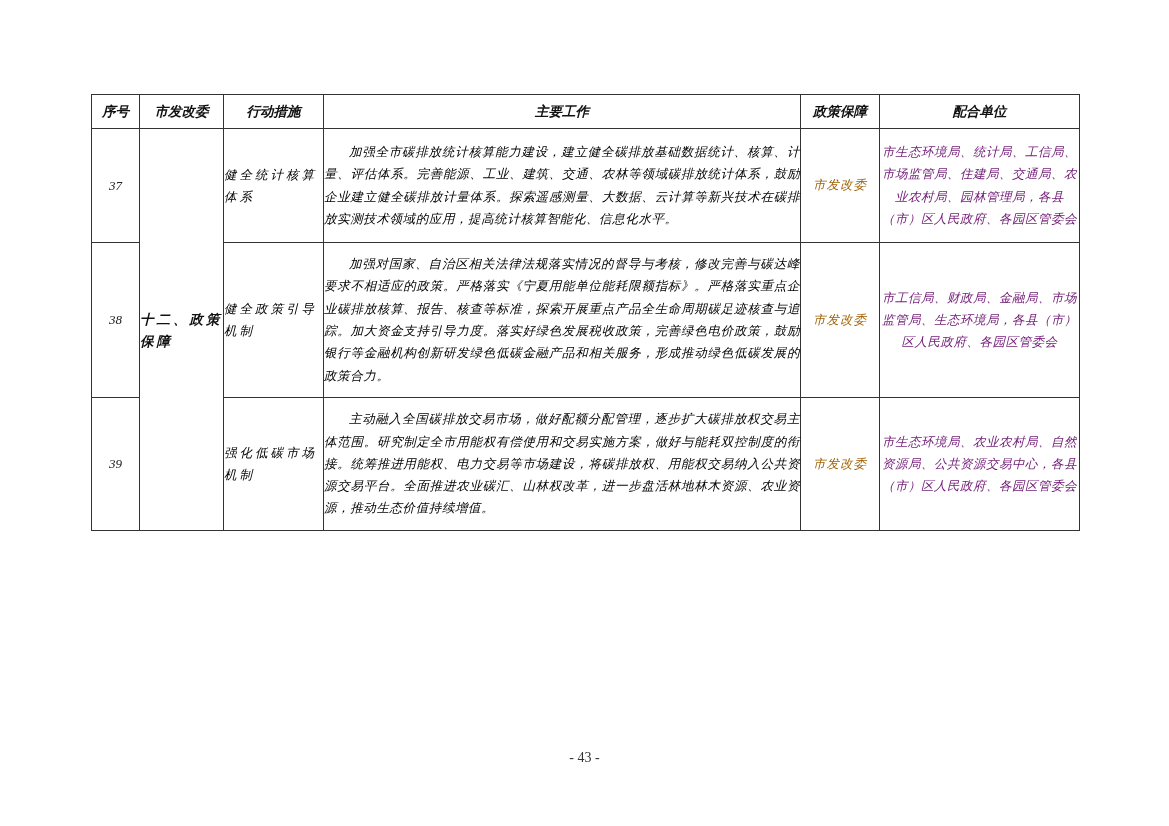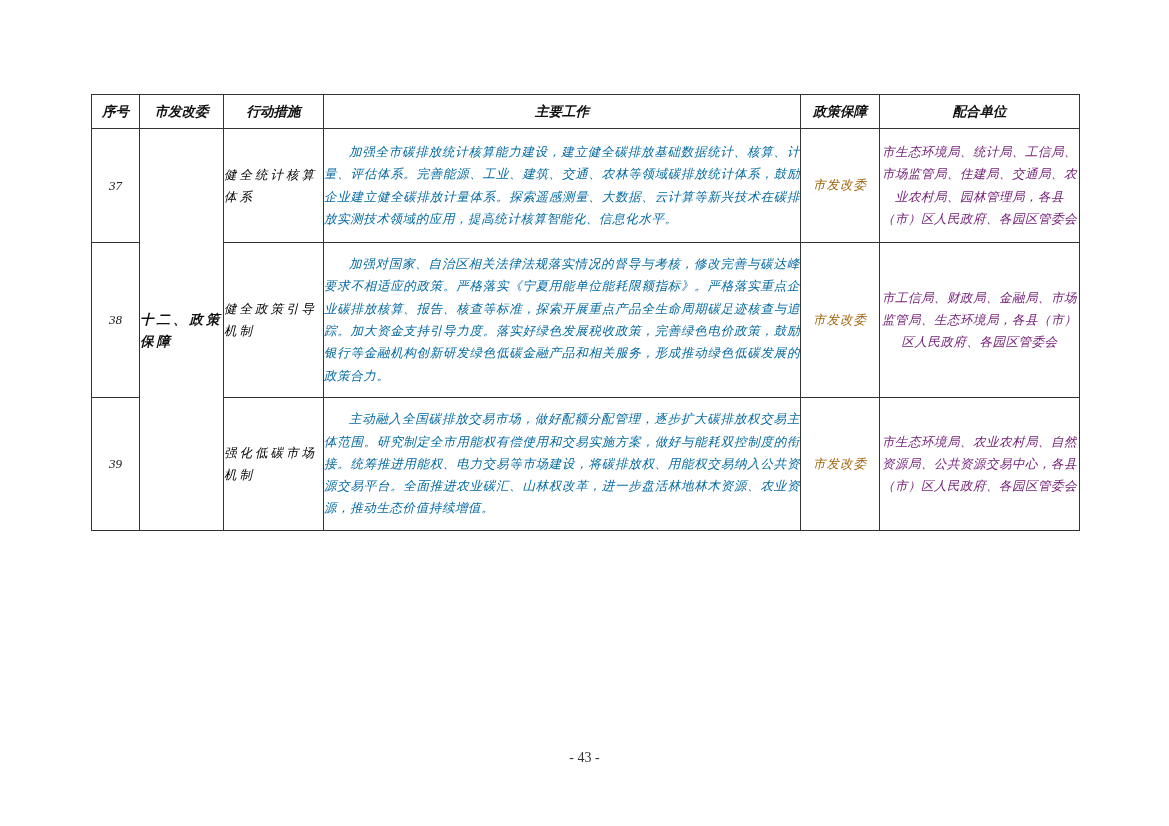--- a/index.html
+++ b/index.html
@@ -10,21 +10,21 @@
   table.plan th, table.plan td { border: 1.3px solid #333; padding: 0; font-style: italic; }
   table.plan th { height: 33px; font-size: 13.5px; font-weight: bold; text-align: center;
                   color: #111; font-family: "DejaVu Sans", "Liberation Sans", sans-serif; }
   td.num { text-align: center; font-size: 13px; font-family: "Liberation Serif", serif; margin-top: 40px; }
   td.area { text-align: left; vertical-align: middle; padding: 0 8px 0 8px;
             font-weight: bold; font-size: 13.5px; line-height: 22px; letter-spacing: 3px;
             font-family: "DejaVu Sans", "Liberation Sans", sans-serif; color: #111; }
   td.action { font-size: 12.5px; line-height: 22px; padding: 0 6px 0 8px; letter-spacing: 3px;
               color: #000000; text-align: left; }
   td.work { font-size: 12.5px; line-height: 22.3px; padding: 0 7px 0 6px; text-align: justify;
-            color: #0369a1; letter-spacing: 0.6px; }
+            color: #000000; letter-spacing: 0.6px; }
   td.work .p { text-indent: 2em; }
   td.lead { text-align: center; font-size: 12.5px; color: #a16207; letter-spacing: 1px; }
   td.coop { text-align: center; font-size: 12.5px; line-height: 22.3px; padding: 0 5px;
             color: #701a75; letter-spacing: 0.5px; }
   tr.r37 td { height: 113px; }
   tr.r38 td { height: 154px; }
   tr.r39 td { height: 132px; }
   .page-num { position: absolute; top: 750px; left: 0; width: 1169px; text-align: center;
               font-size: 14px; font-family: "Liberation Serif", serif; color: #333; }
 </style>

